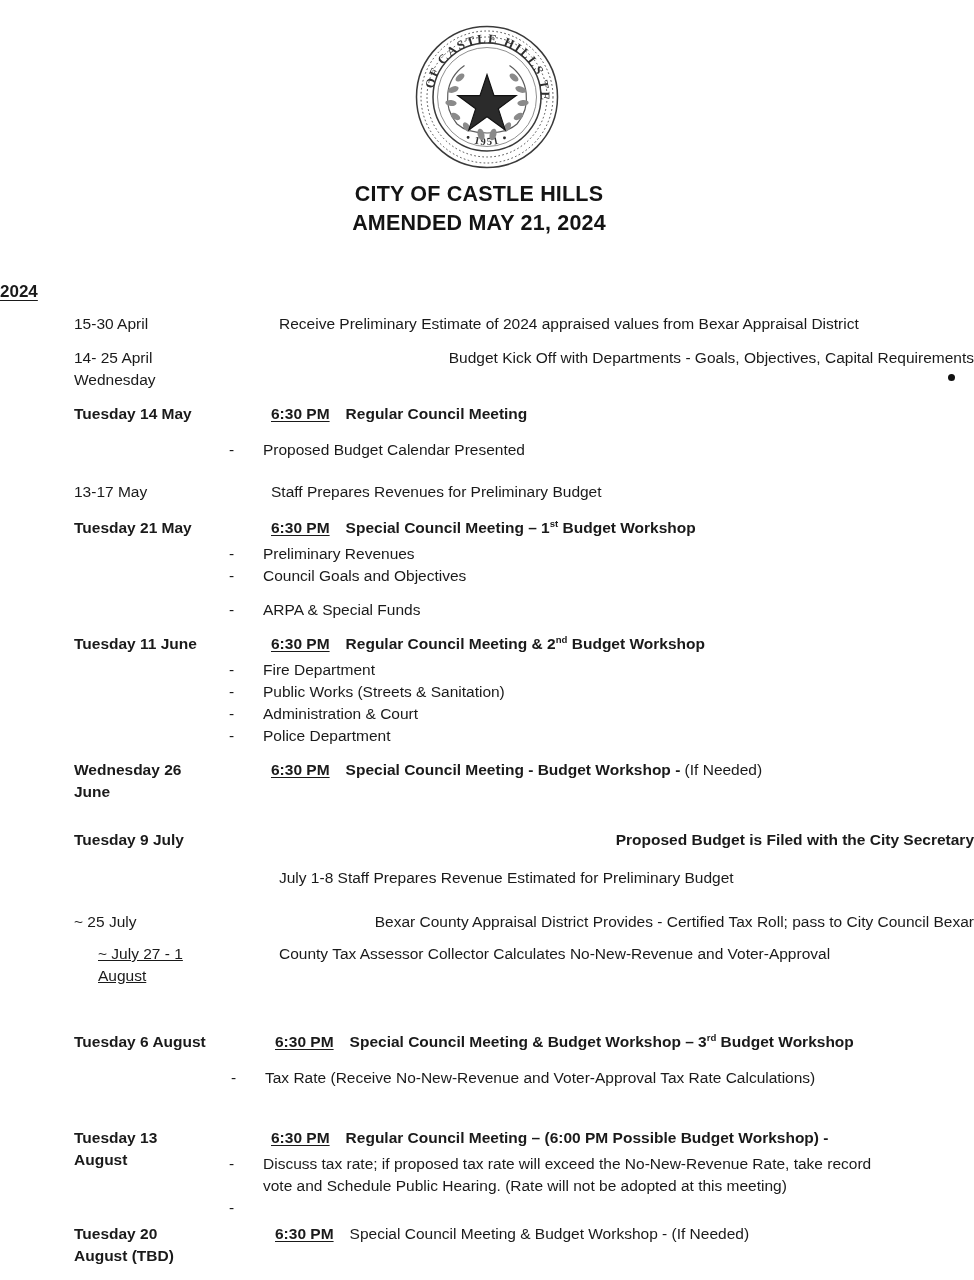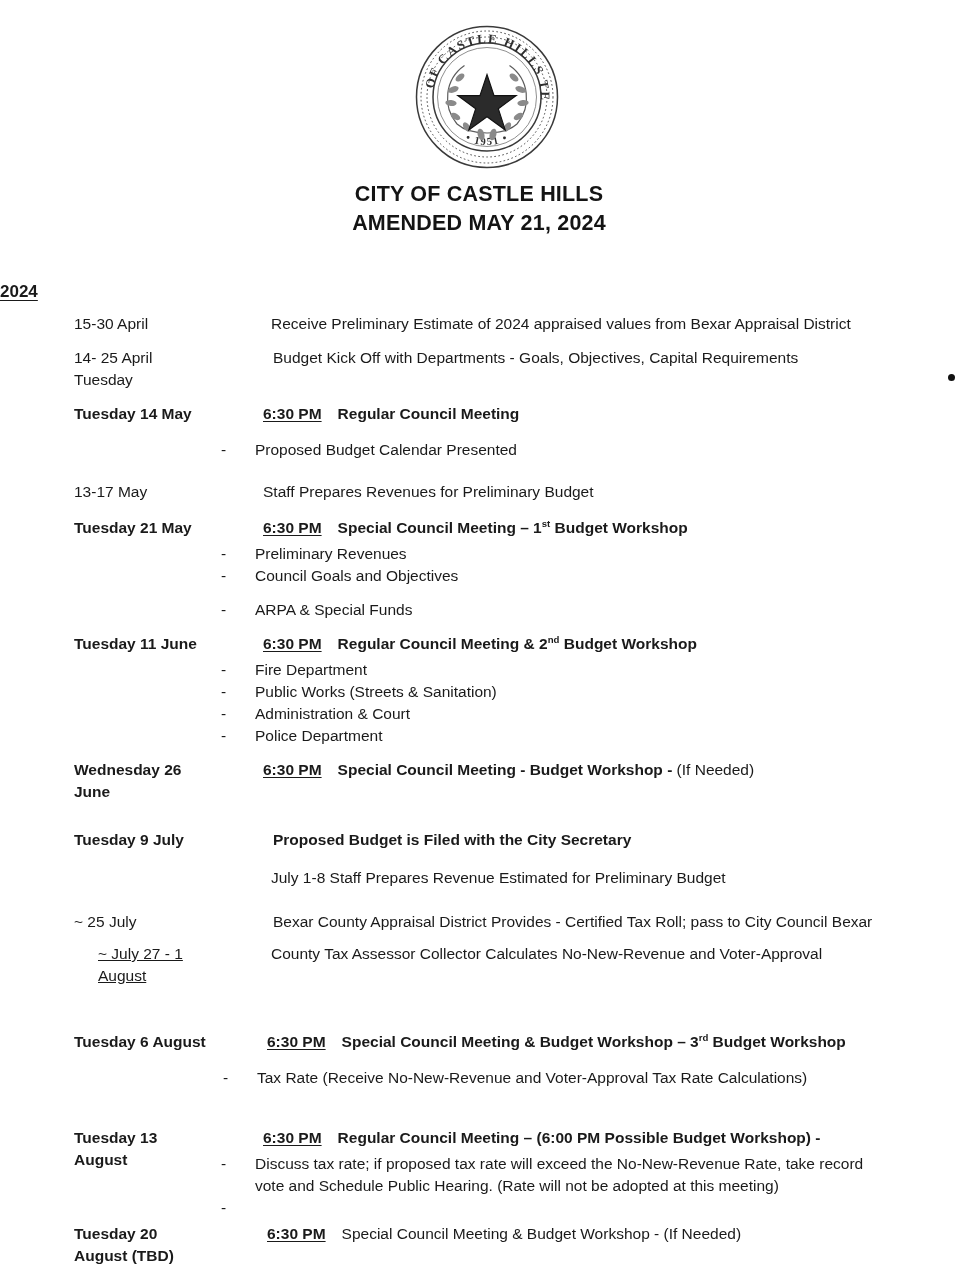--- a/index.html
+++ b/index.html
@@ -56,20 +56,21 @@
     text-decoration: underline;
     text-underline-offset: 3px;
     line-height: 22px;
     display: inline-block;
   }
 
   .row {
     display: flex;
     align-items: flex-start;
     width: 100%;
+    gap: 8px;
   }
 
   .col-date {
     width: 213px;
     flex: 0 0 213px;
     padding-left: 74px;
     box-sizing: border-box;
     font-size: 15.5px;
     line-height: 22px;
     color: #1a1a1a;
@@ -87,21 +88,21 @@
   .line {
     display: block;
     white-space: nowrap;
     margin-left: 44px;
   }
 
   .pad-l6  { padding-left: 6px; }
   .pad-l8  { padding-left: 8px; }
   .pad-l10 { padding-left: 10px; }
   .pad-l14 { padding-left: 14px; }
-  .pad-l16 { padding-left: 16px; }
+  .pad-l16 { padding-left: 16px; text-align: right; }
 
   .time {
     font-weight: bold;
     text-decoration: underline;
     text-underline-offset: 2px;
   }
   .b { font-weight: bold; }
   .n { font-weight: normal; }
 
   .gap-after-time { display: inline-block; width: 16px; }
@@ -208,21 +209,21 @@
     <div class="col-date">15-30 April</div>
     <div class="col-body">
       <span class="line pad-l14">Receive Preliminary Estimate of 2024 appraised values from Bexar Appraisal District</span>
     </div>
   </div>
 
   <div class="sp12"></div>
 
   
   <div class="row">
-    <div class="col-date">14- 25 April Tuesday</div>
+    <div class="col-date">14- 25 April Wednesday</div>
     <div class="col-body">
       <span class="line pad-l16">Budget Kick Off with Departments - Goals, Objectives, Capital Requirements</span>
     </div>
   </div>
 
   <div class="sp12"></div>
 
   
   <div class="row">
     <div class="col-date bold">Tuesday 14 May</div>

